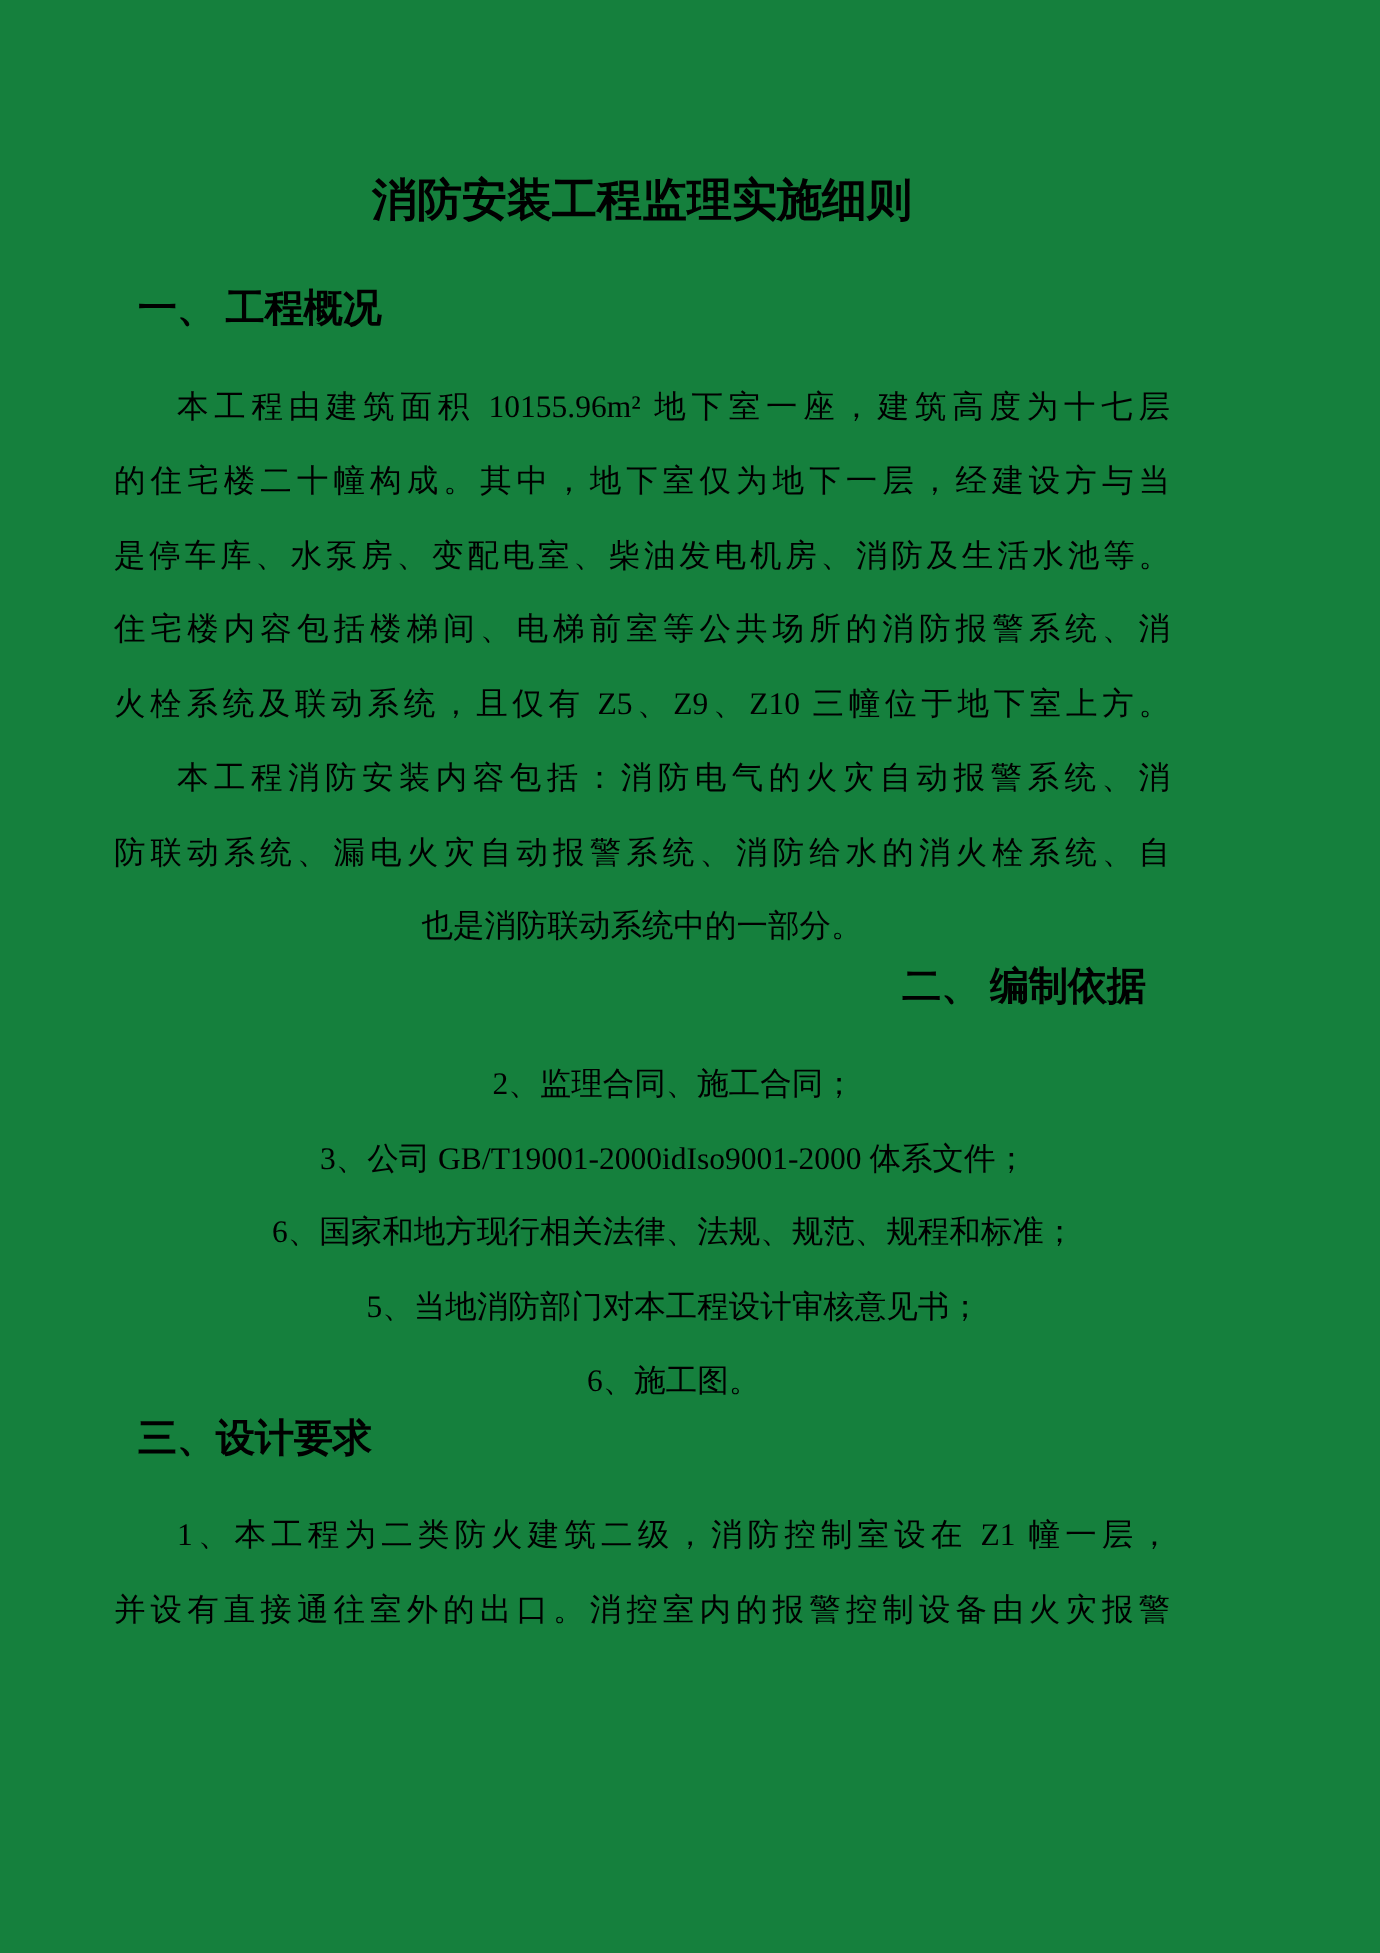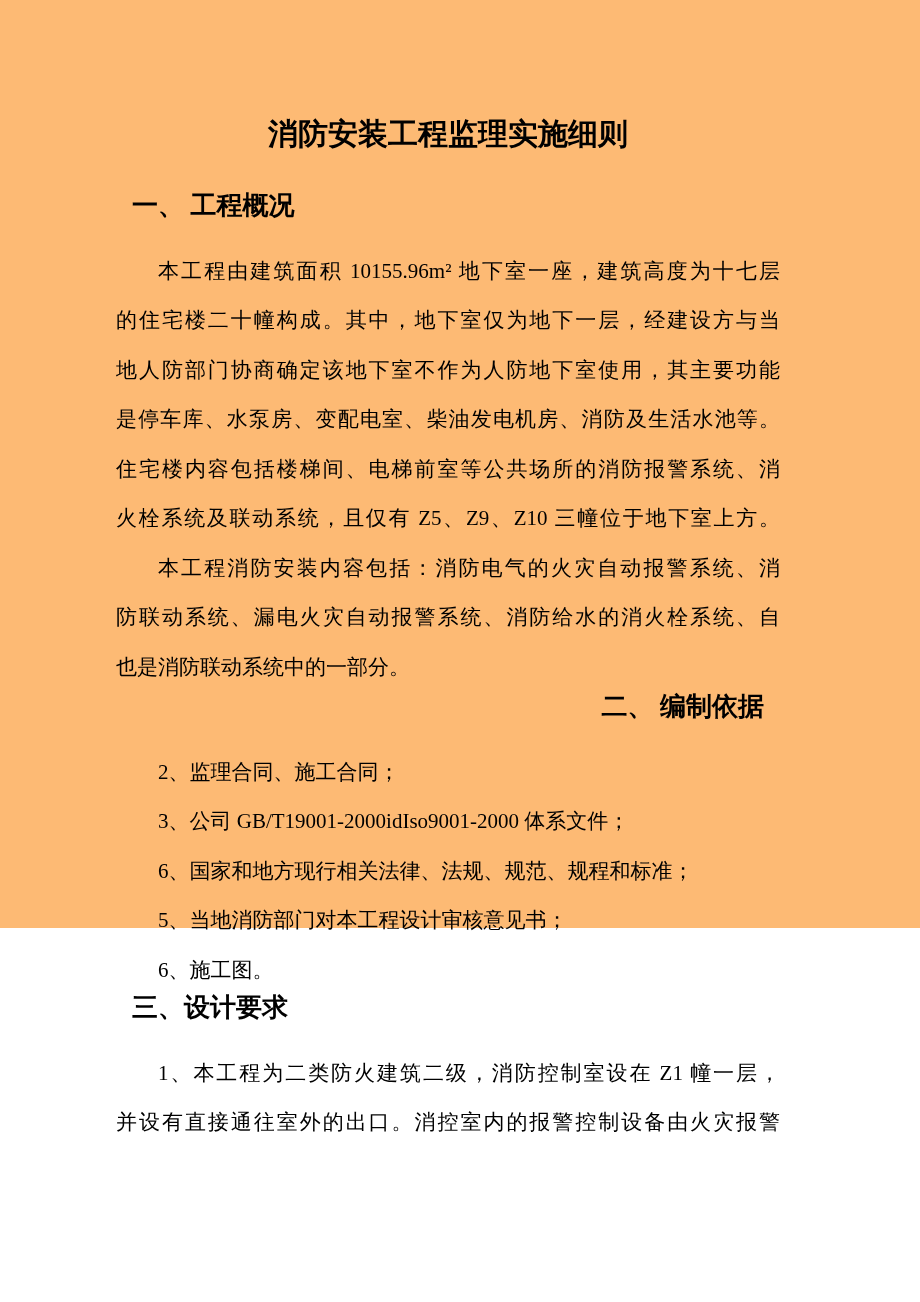--- a/index.html
+++ b/index.html
@@ -10,23 +10,23 @@
   body {
     width: 920px;
     height: 1302px;
     overflow: hidden;
     color: #000000;
     font-family: "Liberation Serif", "DejaVu Serif", serif;
   }
   .page {
     box-sizing: border-box;
     width: 920px;
-    height: 928px;
-    padding: 112px 140px 0 116px;
-    background: #fdba74;
+    height: 1302px;
+    padding: 112px 140px 0 76px;
+    background: #15803d;
   }
   .doc-title {
     margin: 0 0 25px 0;
     font-size: 30px;
     line-height: 44px;
     font-weight: bold;
     text-align: center;
     letter-spacing: 0px;
   }
   .sec-h {
@@ -35,20 +35,21 @@
     font-weight: bold;
     line-height: 49.5px;
   }
   .sec-h.pull10 { margin-top: -10px; text-align: right; }
   .sec-h.pull12 { margin-top: -12px; }
   .line {
     margin: 0;
     font-size: 21px;
     line-height: 49.5px;
     white-space: normal;
+    text-align: center;
   }
   .just {
     text-align: justify;
     text-align-last: justify;
     text-justify: inter-ideograph;
   }
   .indent {
     text-indent: 2em;
   }
 </style>
@@ -56,21 +57,20 @@
 <body>
 
 <div class="page">
 
   <h1 class="doc-title">消防安装工程监理实施细则</h1>
 
   <h2 class="sec-h">一、 工程概况</h2>
 
   <p class="line just indent">本工程由建筑面积 10155.96m² 地下室一座，建筑高度为十七层</p>
   <p class="line just">的住宅楼二十幢构成。其中，地下室仅为地下一层，经建设方与当</p>
-  <p class="line just">地人防部门协商确定该地下室不作为人防地下室使用，其主要功能</p>
   <p class="line just">是停车库、水泵房、变配电室、柴油发电机房、消防及生活水池等。</p>
   <p class="line just">住宅楼内容包括楼梯间、电梯前室等公共场所的消防报警系统、消</p>
   <p class="line just">火栓系统及联动系统，且仅有 Z5、Z9、Z10 三幢位于地下室上方。</p>
 
   <p class="line just indent">本工程消防安装内容包括：消防电气的火灾自动报警系统、消</p>
   <p class="line just">防联动系统、漏电火灾自动报警系统、消防给水的消火栓系统、自</p>
   <p class="line">也是消防联动系统中的一部分。</p>
 
   <h2 class="sec-h pull10">二、 编制依据</h2>
 

